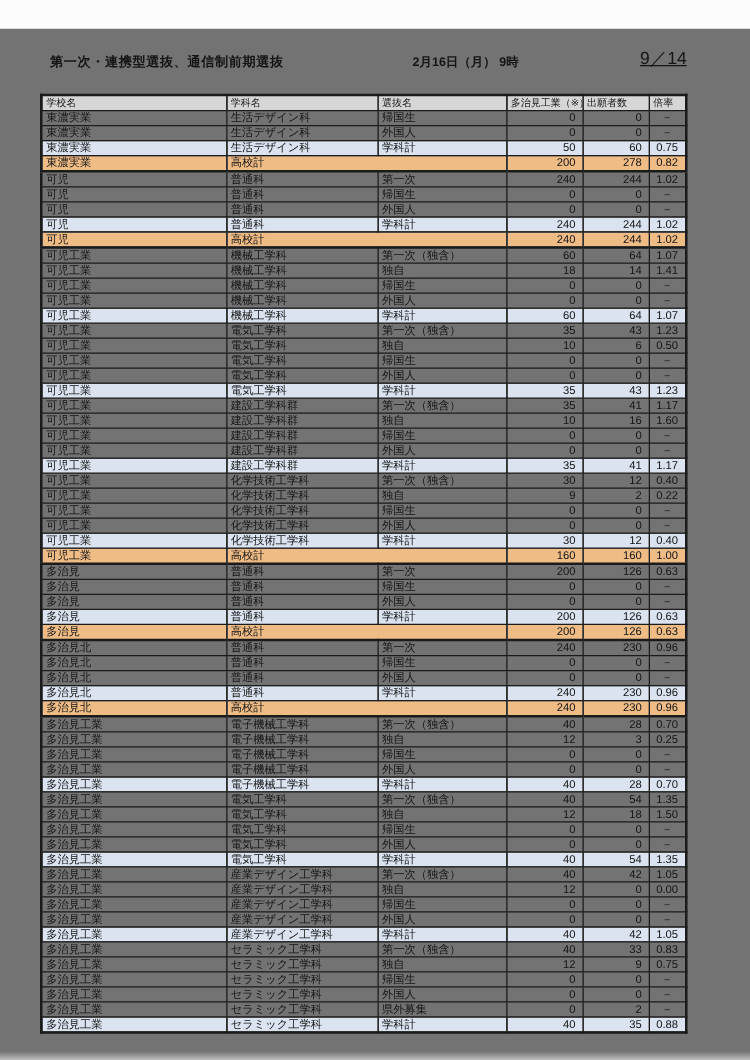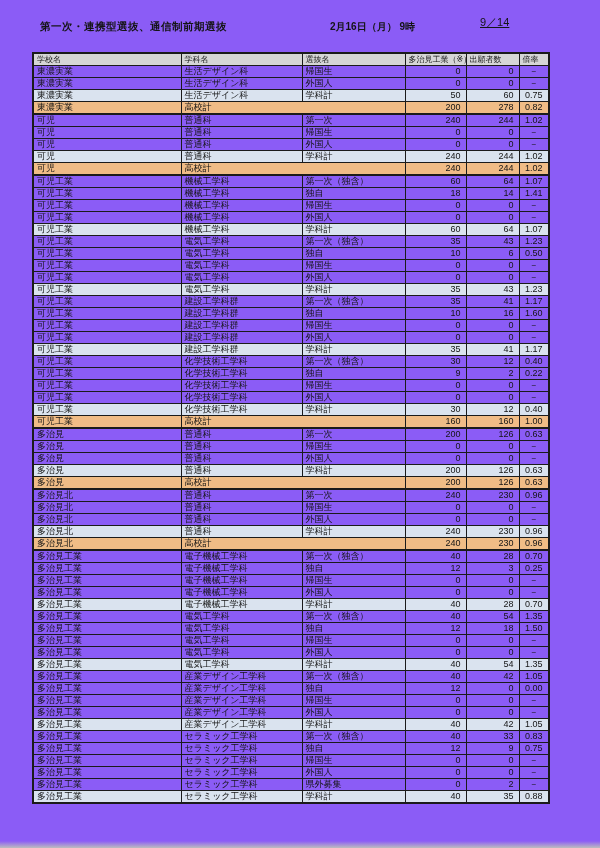--- a/index.html
+++ b/index.html
@@ -12,34 +12,34 @@
   * { box-sizing: border-box; }
   html, body { margin: 0; padding: 0; }
   body {
     width: 600px; height: 848px;
     background: #fcfcfc;
     font-family: "Liberation Sans", "DejaVu Sans", sans-serif;
     color: var(--ink);
     position: relative;
     overflow: hidden;
   }
-  .sheet { position: absolute; inset: 0; background: #8b5cf6; }
+  .sheet { position: absolute; inset: 0; background: #737373; margin-top: 23px; }
 
   .doc-header { position: absolute; top: 0; left: 0; width: 600px; height: 46px; }
   .doc-title {
     position: absolute; left: 40px; top: 20px;
     font-size: 10.5px; font-weight: 700; letter-spacing: 0.5px; white-space: nowrap;
   }
   .doc-datetime {
     position: absolute; left: 330px; top: 20px;
     font-size: 10px; font-weight: 700; white-space: nowrap;
   }
   .doc-pagenum {
-    position: absolute; left: 480px; top: 15px;
-    font-size: 11px; font-weight: 400; white-space: nowrap; text-decoration: underline;
+    position: absolute; left: 512px; top: 15px;
+    font-size: 14px; font-weight: 400; white-space: nowrap; text-decoration: underline;
   }
 
   table.results {
     position: absolute; left: 32px; top: 52px;
     width: 516px;
     border-collapse: collapse;
     table-layout: fixed;
     border: 2px solid var(--border);
   }
   col.c1 { width: 148px; }

